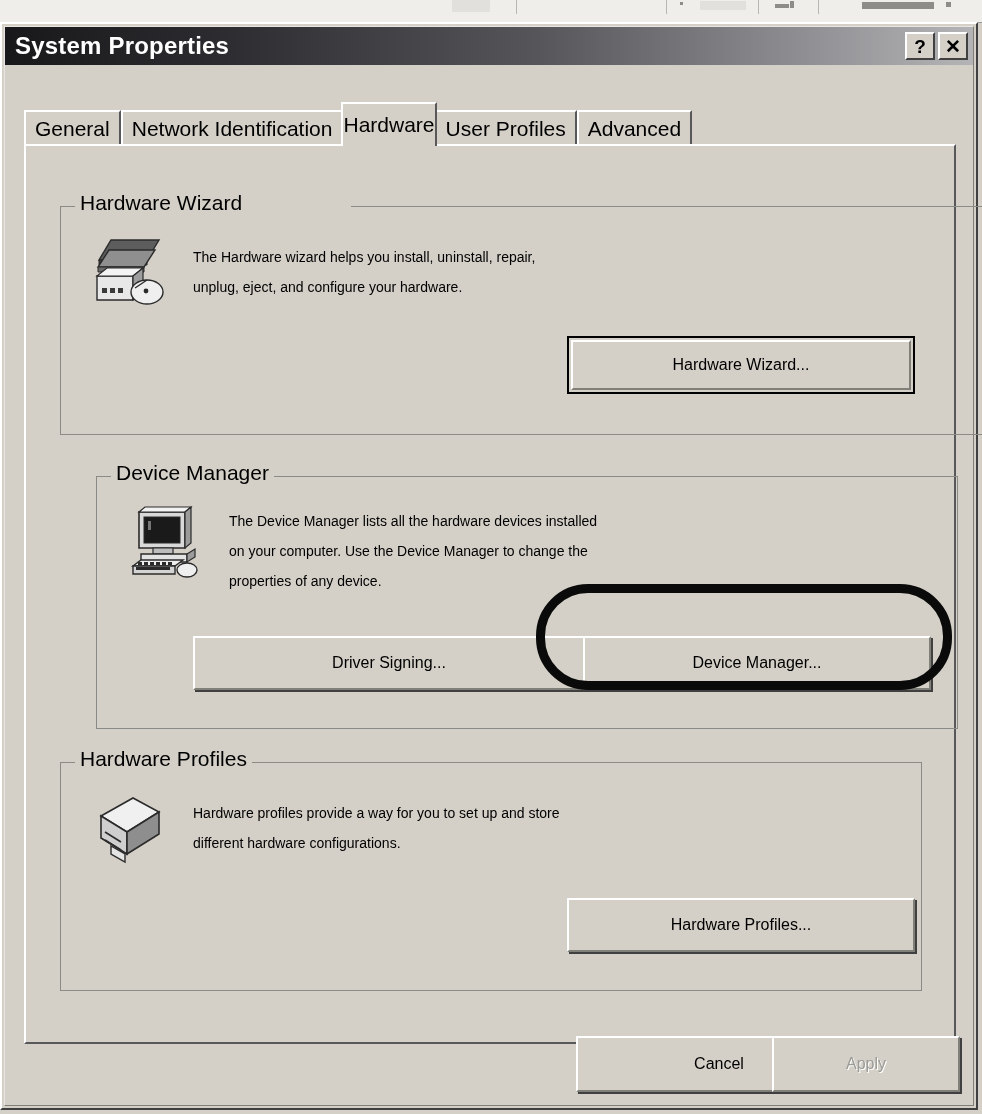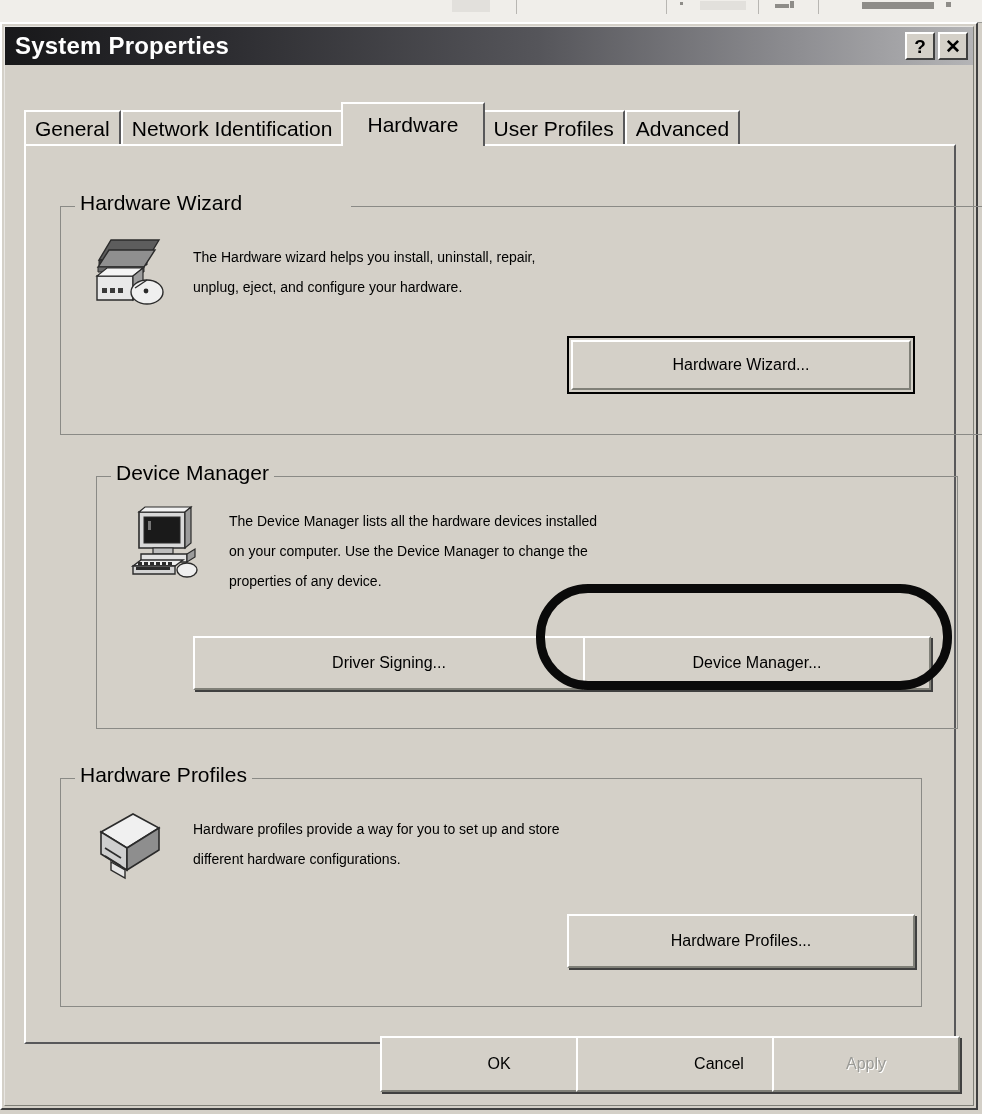--- a/index.html
+++ b/index.html
@@ -79,21 +79,21 @@
     position:relative;
     cursor:default;
   }
   .tab.active{
     height:44px;background:#d4d0c8;
     border-top:2px solid #ffffff;
     border-left:2px solid #ffffff;
     border-right:2px solid #58585a;
     margin:0 -2px;
     z-index:5;
-    padding:0 24px;
+    padding:0 0;
     align-items:center;
   }
 
   
   #tabpage{
     position:absolute;left:22px;top:120px;width:932px;height:900px;
     background:#d4d0c8;
     border-top:2px solid #ffffff;
     border-left:2px solid #ffffff;
     border-right:2px solid #58585a;
@@ -291,21 +291,21 @@
         <div class="btn" style="left:96px;top:160px;width:392px;height:54px;">
           <span>Driver Signing...</span>
         </div>
 
         <div class="btn" style="left:486px;top:160px;width:348px;height:54px;">
           <span>Device Manager...</span>
         </div>
       </div>
     </div>
 
-    <div class="group" style="left:34px;top:632px;width:862px;height:229px;">
+    <div class="group" style="left:34px;top:616px;width:862px;height:229px;">
       <div class="gb-top-left"></div>
       <div class="gb-top-right" style="width:676px;"></div>
       <div class="group-title">Hardware Profiles</div>
 
       <div class="gb-body">
 
         <span class="icon" style="left:30px;top:28px;">
           <svg width="78" height="78" viewBox="0 0 78 78">
             <polygon points="10,26 42,8 68,22 36,42" fill="#f0f0f0" stroke="#2b2b2b" stroke-width="1.6"></polygon>
             <polygon points="10,26 36,42 36,64 10,48" fill="#cfcfcf" stroke="#2b2b2b" stroke-width="1.6"></polygon>
@@ -320,23 +320,20 @@
 different hardware configurations.</div>
 
         <div class="btn" style="left:506px;top:136px;width:348px;height:54px;">
           <span>Hardware Profiles...</span>
         </div>
       </div>
     </div>
 
   </div>
 
-  <div class="btn" style="left:378px;top:1012px;width:238px;height:56px;">
-    <span>OK</span>
-  </div>
   <div class="btn" style="left:574px;top:1012px;width:238px;height:56px;padding-left:48px;">
     <span>Cancel</span>
   </div>
   <div class="btn disabled" style="left:770px;top:1012px;width:188px;height:56px;">
     <span>Apply</span>
   </div>
 
 </div>
 
 <div id="annotation"></div>

